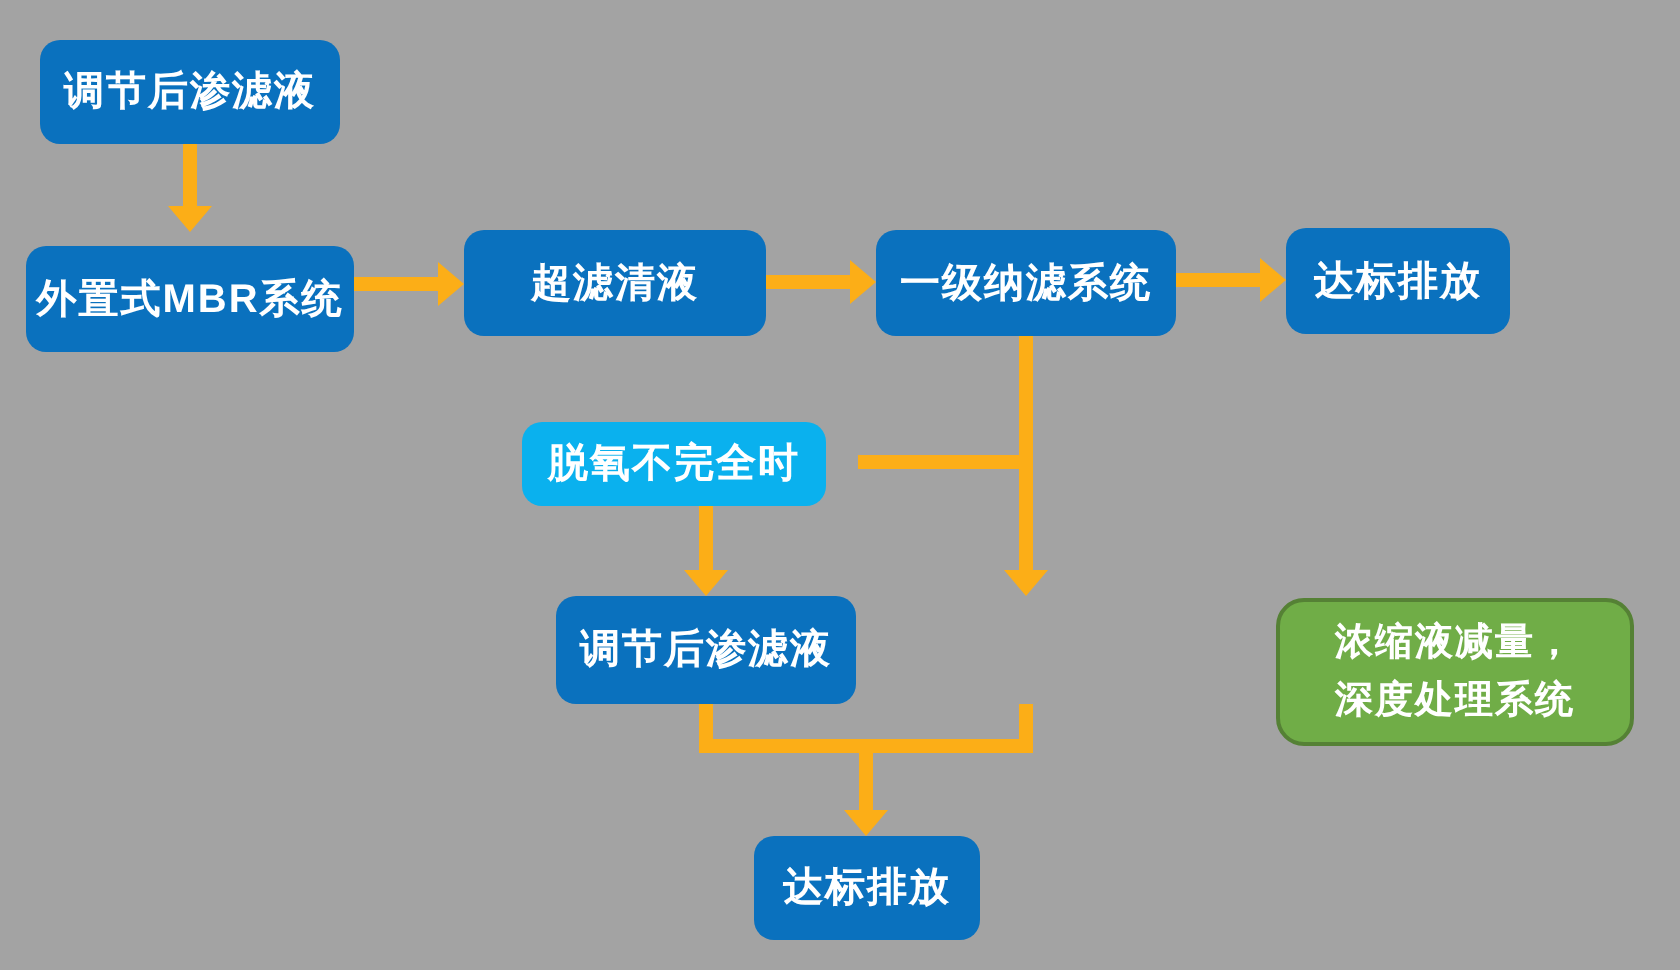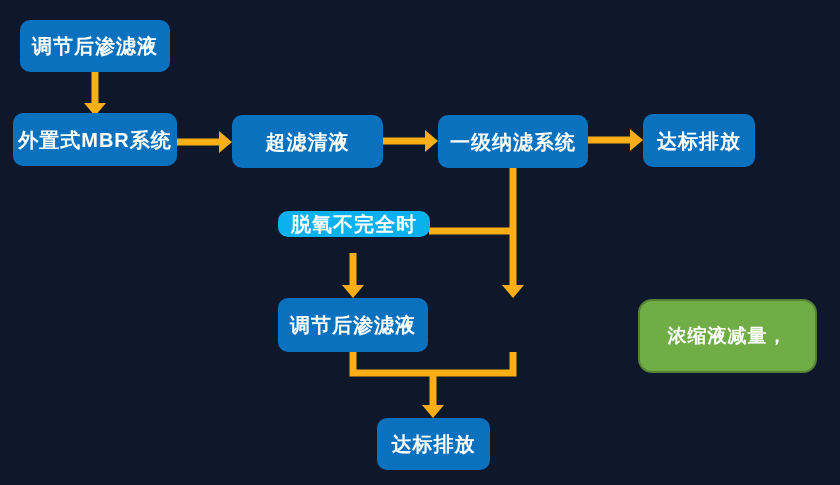--- a/index.html
+++ b/index.html
@@ -7,21 +7,21 @@
     --box-cyan:#0ab1ee;
     --box-green:#70ad47;
     --green-border:#558135;
     --arrow:#fcae17;
     --label:#ffffff;
   }
   html,body{margin:0;padding:0;background:#ffffff;}
   .canvas{
     position:relative;
     width:840px;height:485px;
-    background:#0f172a;
+    background:#a3a3a3;
     overflow:hidden;
     font-family:"Liberation Sans","DejaVu Sans",sans-serif;
   }
   .arrows{position:absolute;left:0;top:0;width:840px;height:485px;}
   .arrow-stroke{stroke:var(--arrow);stroke-width:7;fill:none;}
   .arrow-head{fill:var(--arrow);stroke:none;}
   .node{
     position:absolute;
     display:flex;align-items:center;justify-content:center;
     box-sizing:border-box;
@@ -94,48 +94,49 @@
     <g>
       <path class="arrow-stroke" d="M433,373 L433,405"></path>
       <polygon class="arrow-head" points="422,405 444,405 433,418"></polygon>
     </g>
   </svg>
 
   <div class="node blue" style="left:20px;top:20px;width:150px;height:52px">
     <span>调节后渗滤液</span>
   </div>
 
-  <div class="node blue" style="left:13px;top:113px;width:164px;height:53px">
+  <div class="node blue" style="left:13px;top:123px;width:164px;height:53px">
     <span>外置式MBR系统</span>
   </div>
 
   <div class="node blue" style="left:232px;top:115px;width:151px;height:53px">
     <span>超滤清液</span>
   </div>
 
   <div class="node blue" style="left:438px;top:115px;width:150px;height:53px">
     <span>一级纳滤系统</span>
   </div>
 
   <div class="node blue" style="left:643px;top:114px;width:112px;height:53px">
     <span>达标排放</span>
   </div>
 
-  <div class="node cyan" style="left:278px;top:211px;width:152px;height:26px">
+  <div class="node cyan" style="left:261px;top:211px;width:152px;height:42px">
     <span>脱氧不完全时</span>
   </div>
 
   <div class="node blue" style="left:278px;top:298px;width:150px;height:54px">
     <span>调节后渗滤液</span>
   </div>
 
 
   <div class="node green" style="left:638px;top:299px;width:179px;height:74px">
     <span>
       <span style="display:block">浓缩液减量，</span>
+      <span style="display:block">深度处理系统</span>
     </span>
   </div>
 
   <div class="node blue" style="left:377px;top:418px;width:113px;height:52px">
     <span>达标排放</span>
   </div>
 
 </div>
 
 </body></html>

